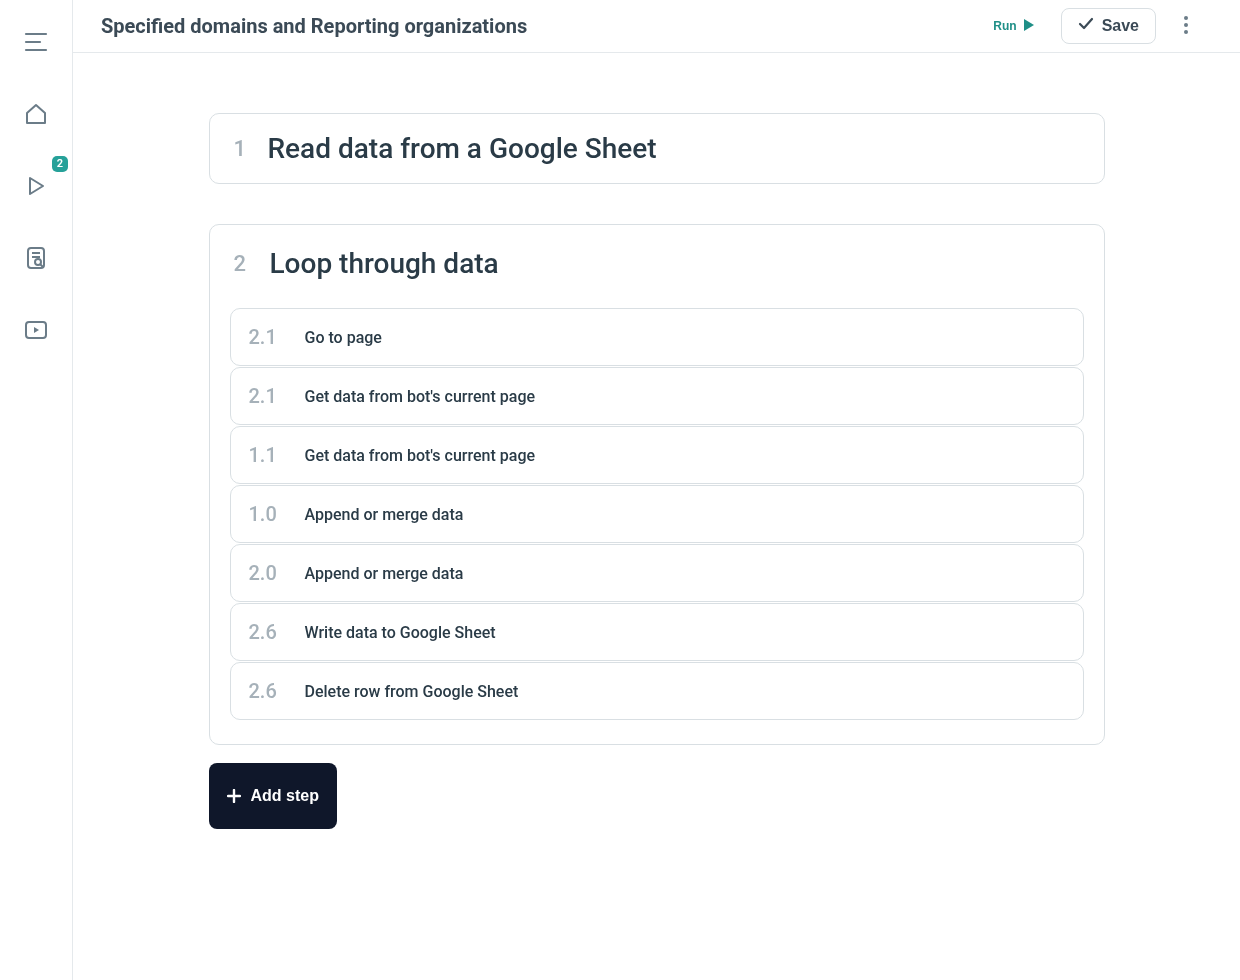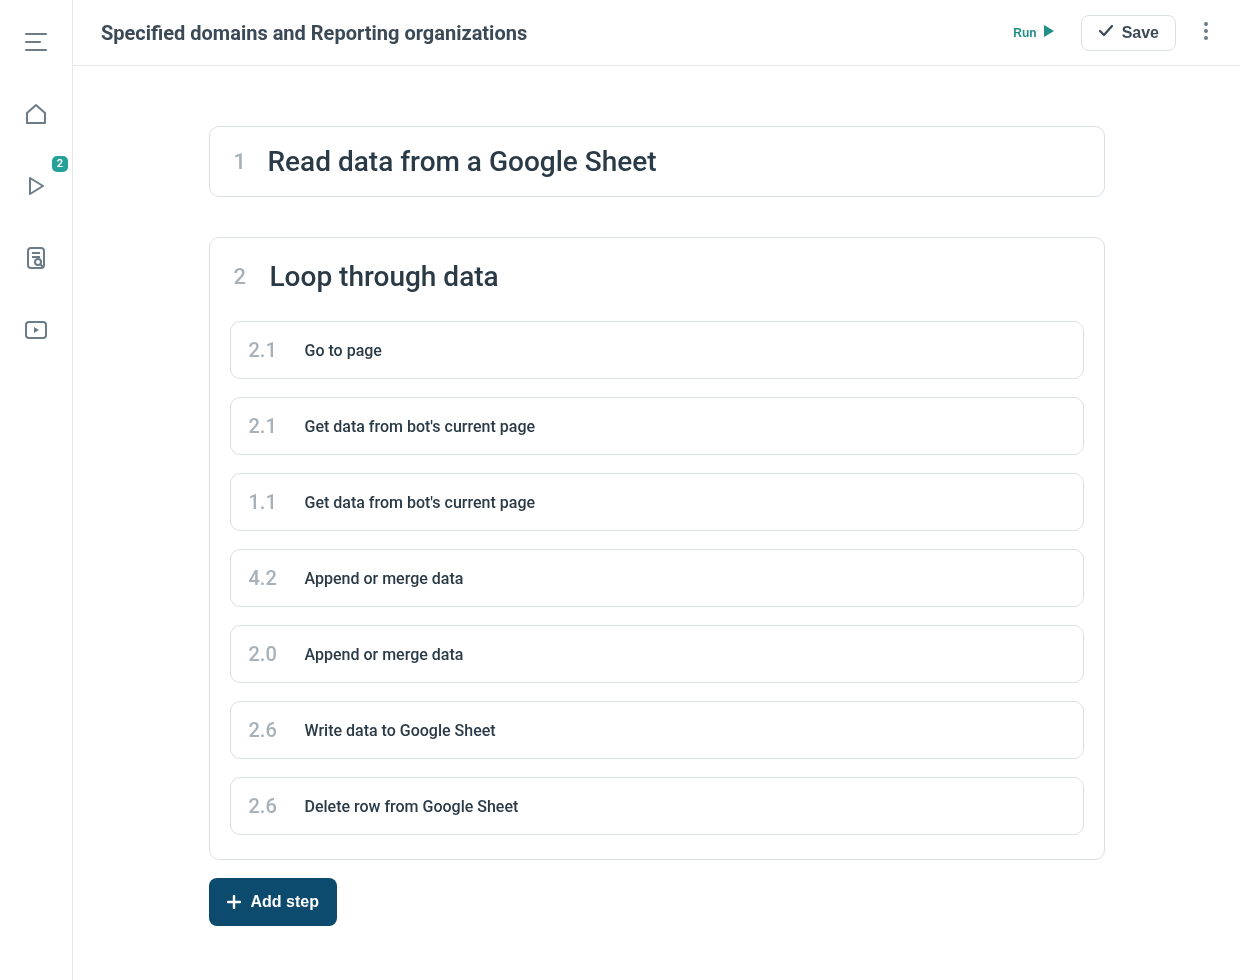--- a/index.html
+++ b/index.html
@@ -49,25 +49,25 @@
       text-align: center;
     }
     
     .main {
       flex: 1;
       display: flex;
       flex-direction: column;
     }
     
     .header {
-      height: 66px;
+      height: 53px;
       border-bottom: 1px solid #e5e9ec;
       display: flex;
       align-items: center;
-      padding: 0 20px 0 28px;
+      padding: 0 40px 0 28px;
       gap: 16px;
     }
     .page-title {
       font-size: 20px;
       font-weight: 700;
       color: #3b4a56;
       flex: 1;
     }
     .btn-run {
       display: inline-flex;
@@ -150,21 +150,21 @@
     }
     .step-title {
       color: #2a3b47;
       font-size: 28px;
       font-weight: 500;
     }
     .substeps {
       margin-top: 28px;
       display: flex;
       flex-direction: column;
-      gap: 18px;
+      gap: 1px;
     }
     .substep-card {
       border: 1px solid #d9dfe3;
       border-radius: 10px;
       background: #fff;
       padding: 16px 18px;
       display: flex;
       align-items: center;
       gap: 26px;
       cursor: pointer;
@@ -179,28 +179,28 @@
       color: #2a3b47;
       font-size: 16px;
       font-weight: 500;
     }
     
     .add-step {
       align-self: flex-start;
       display: inline-flex;
       align-items: center;
       gap: 10px;
-      background: #0c4a6e;
+      background: #0f172a;
       border: none;
       border-radius: 8px;
       color: #fff;
       font-size: 16px;
       font-weight: 600;
       cursor: pointer;
-      padding: 15px 18px;
+      padding: 24px 18px;
       margin-top: -22px;
     }
     .add-step svg { display: block; }
   </style>
 </head>
 <body>
 
 <nav class="sidebar">
   <div class="sidebar-item">
     <span>
@@ -298,21 +298,21 @@
           </div>
           <div class="substep-card">
             <span class="substep-number">2.1</span>
             <span class="substep-title">Get data from bot's current page</span>
           </div>
           <div class="substep-card">
             <span class="substep-number">1.1</span>
             <span class="substep-title">Get data from bot's current page</span>
           </div>
           <div class="substep-card">
-            <span class="substep-number">4.2</span>
+            <span class="substep-number">1.0</span>
             <span class="substep-title">Append or merge data</span>
           </div>
           <div class="substep-card">
             <span class="substep-number">2.0</span>
             <span class="substep-title">Append or merge data</span>
           </div>
           <div class="substep-card">
             <span class="substep-number">2.6</span>
             <span class="substep-title">Write data to Google Sheet</span>
           </div>

